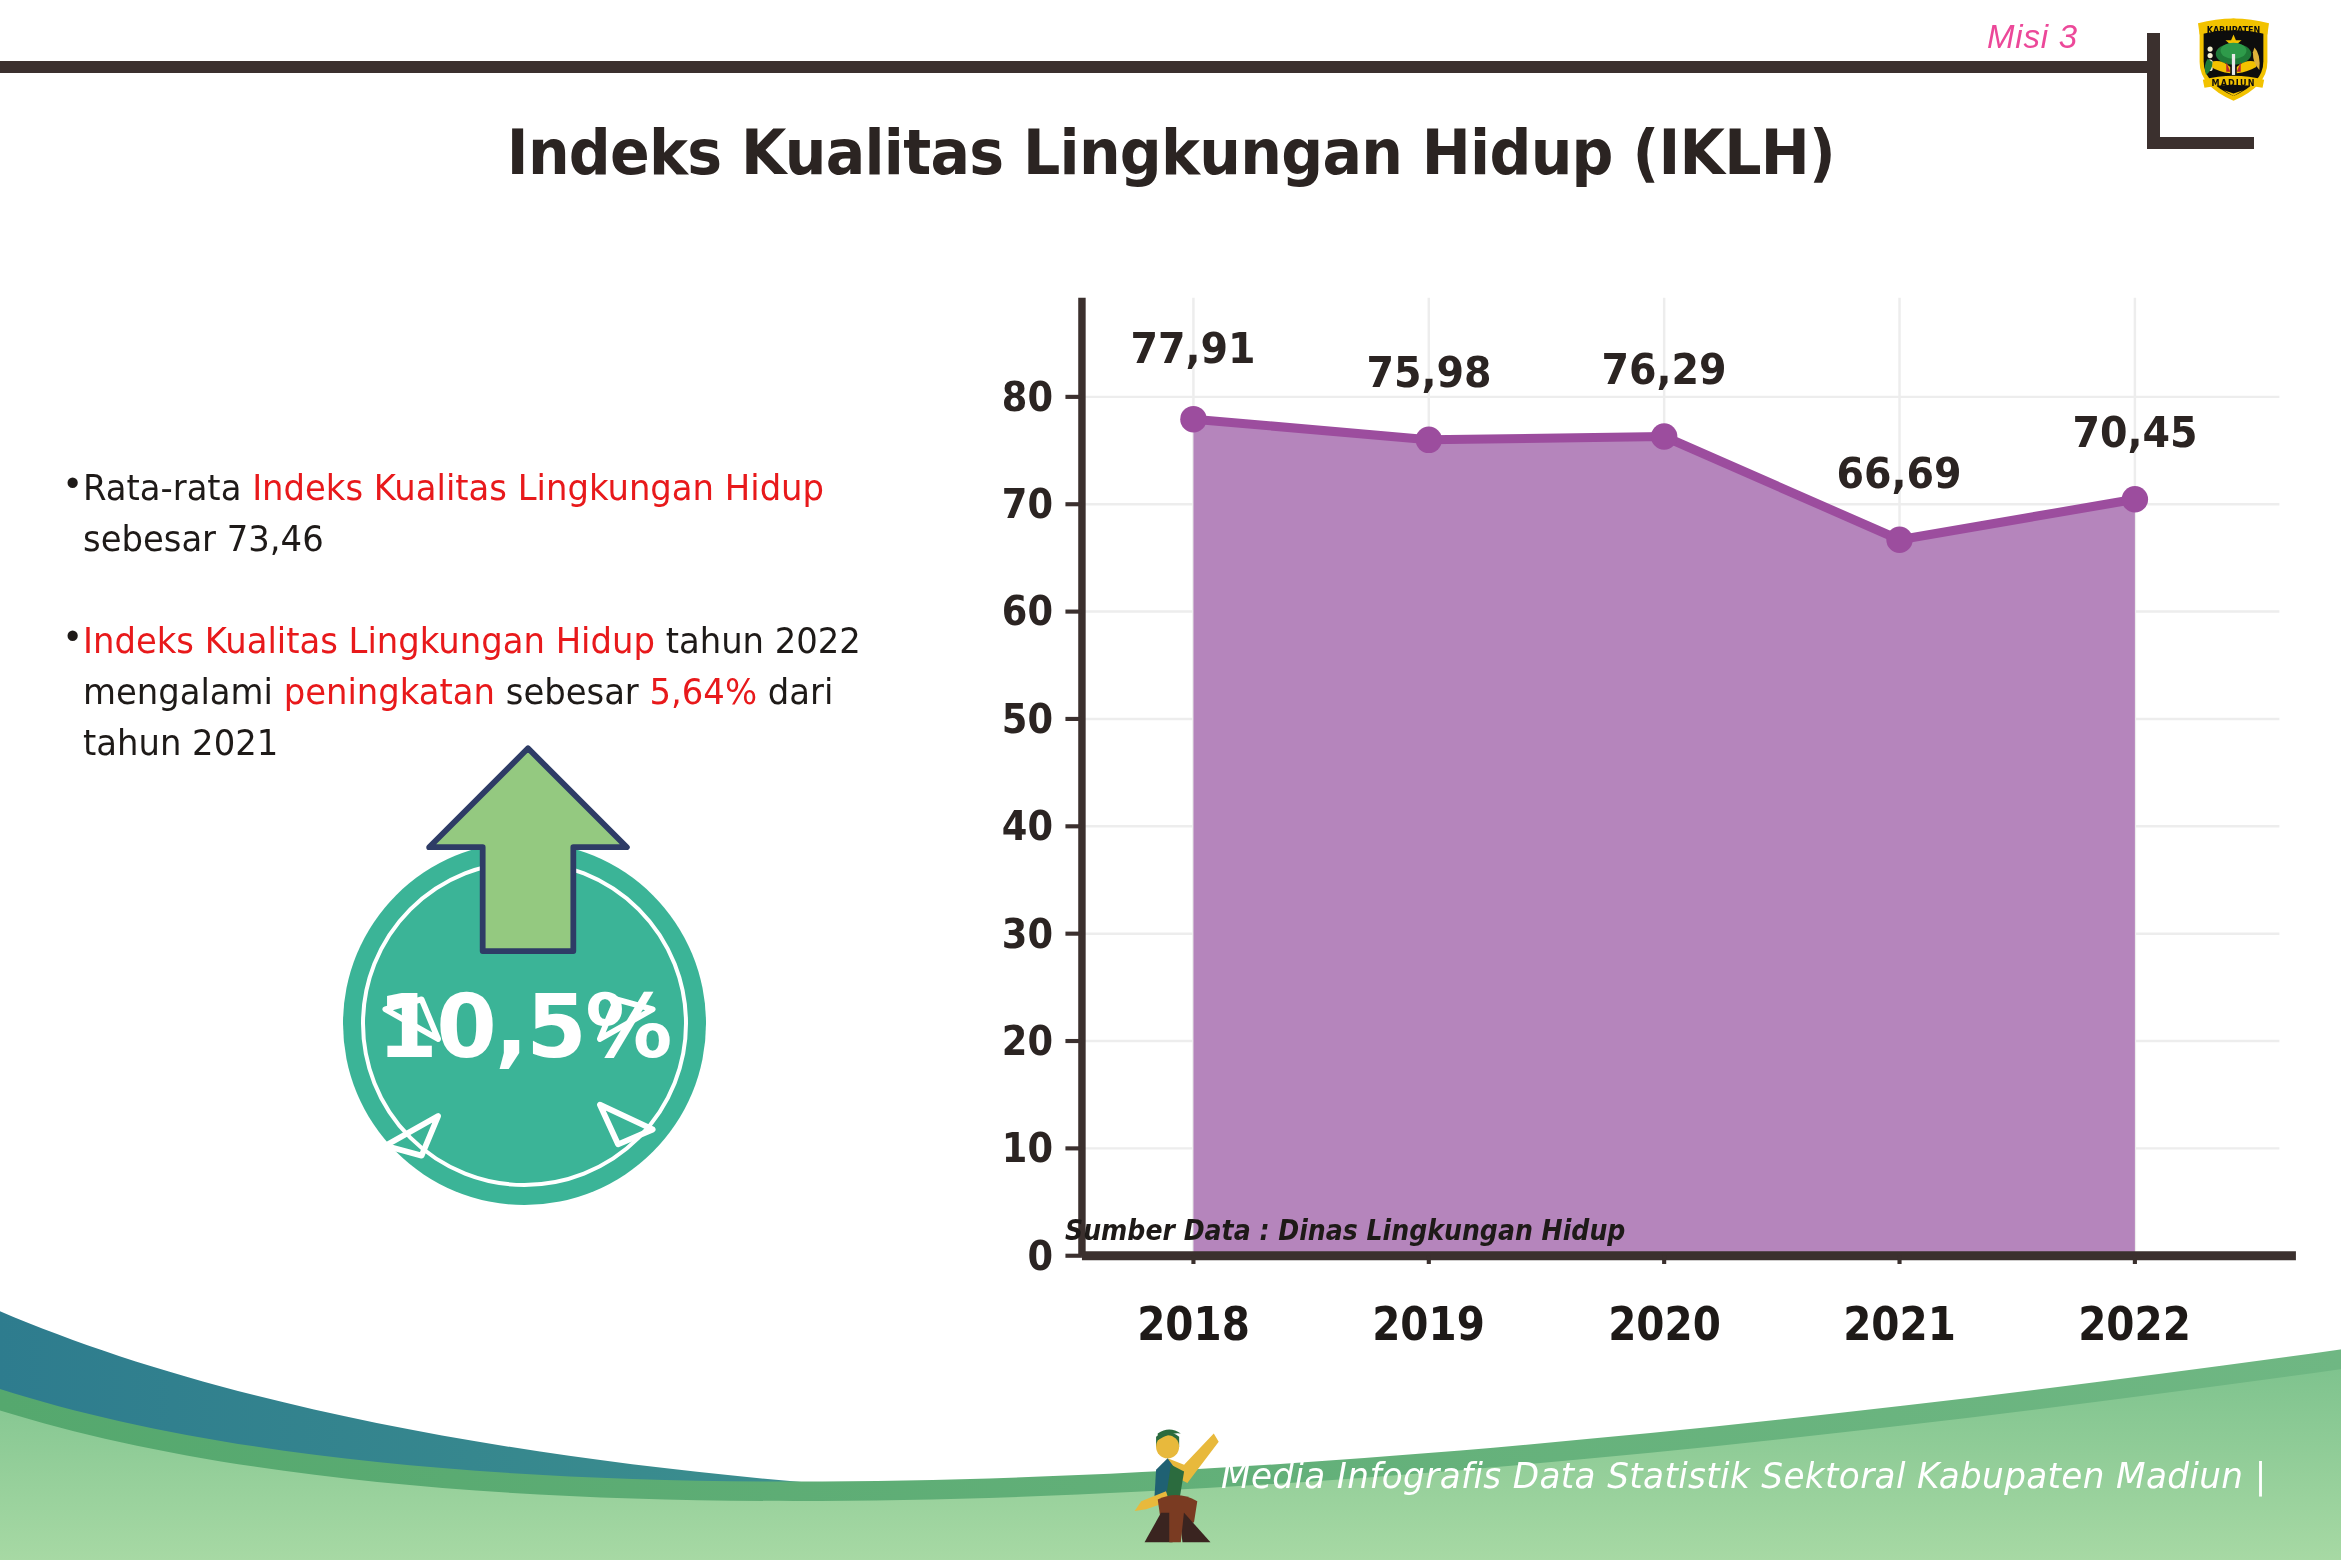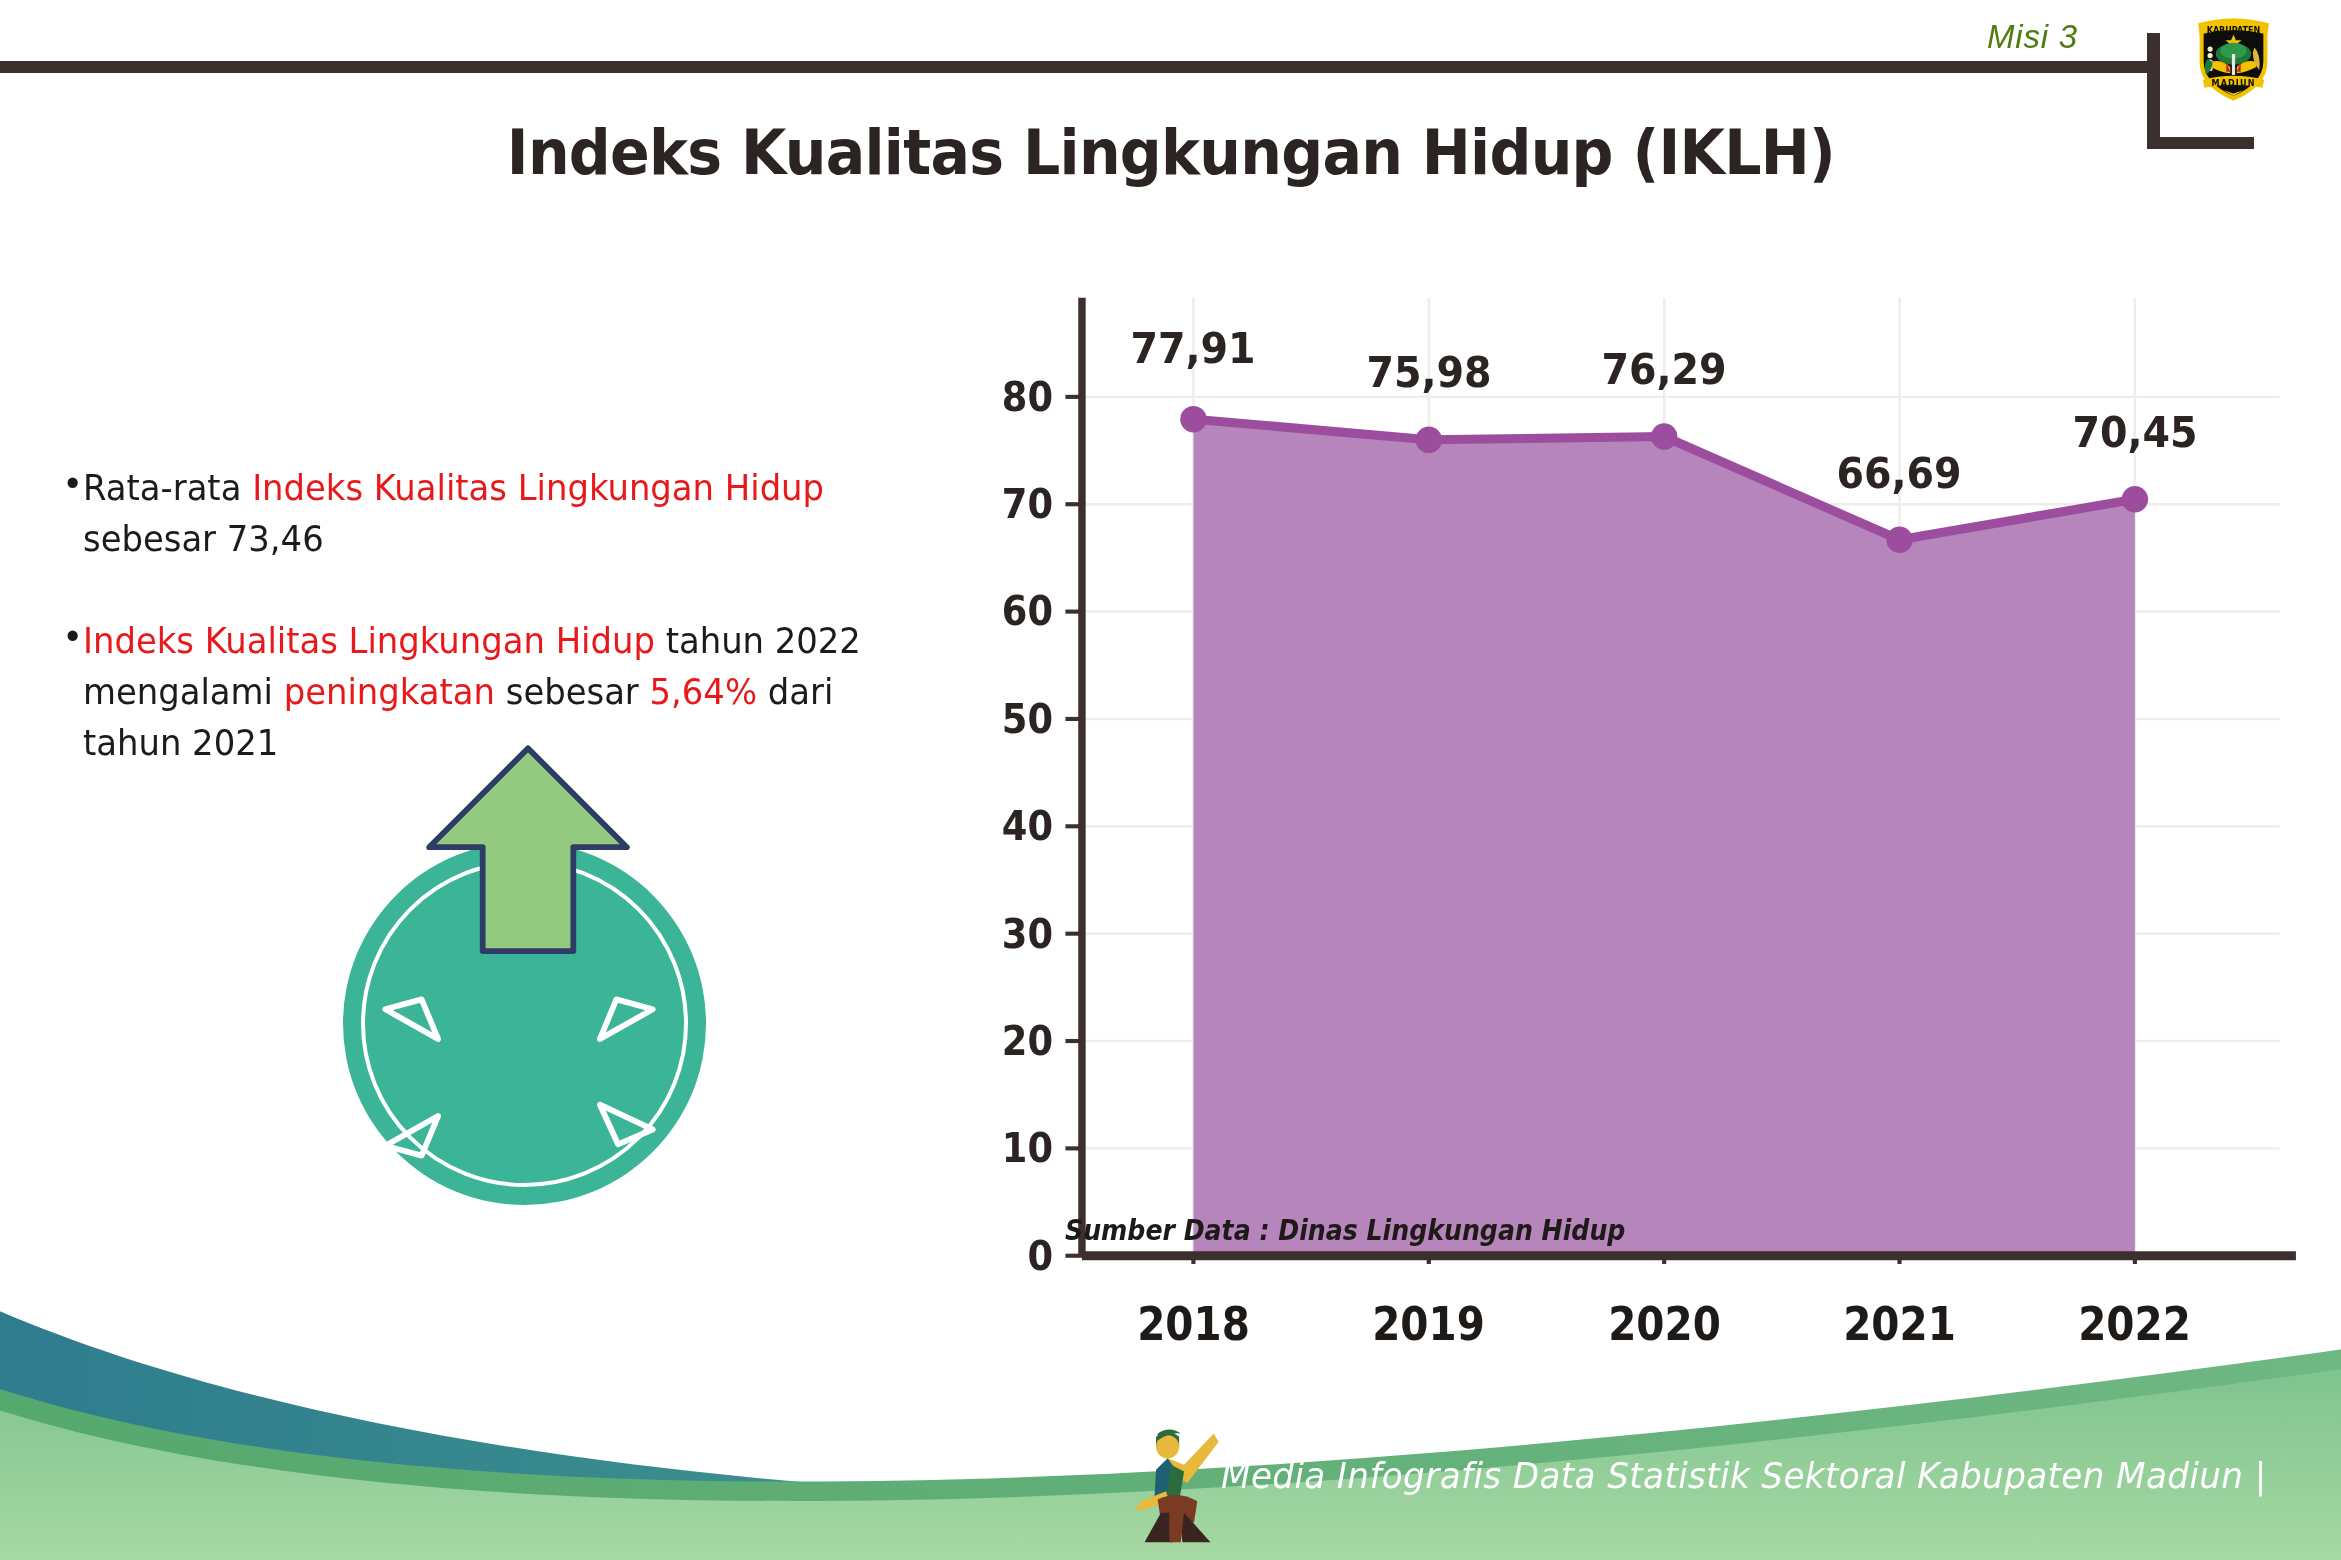--- a/index.html
+++ b/index.html
@@ -21,21 +21,21 @@
     position:absolute; left:2147px; top:33px; width:13.2px; height:116px;
     background:#3B302E;
   }
   #header-rule-bottom {
     position:absolute; left:2147px; top:137px; width:107px; height:11.6px;
     background:#3B302E;
   }
   #misi-label {
     position:absolute; right:264px; top:18px;
     font-family:"Liberation Sans", sans-serif;
-    font-style:italic; font-size:33px; color:#4d7c0f; letter-spacing:0.8px;
+    font-style:italic; font-size:33px; color:#ec4899; letter-spacing:0.8px;
   }
   #crest-logo { position:absolute; left:2193px; top:11.6px; width:81px; height:92px; }
 
   
   #page-title {
     position:absolute; left:0; top:116px; width:2342px;
     text-align:center;
     font-family:"DejaVu Sans", sans-serif;
     font-weight:bold;
     font-size:63px;
@@ -199,20 +199,21 @@
     <path d="M4 48 L68 12 L48 60 Z" fill="none" stroke="#ffffff" stroke-width="7" stroke-linejoin="round"></path>
   </svg>
   <svg class="tri" style="left:264px; top:355px; width:66px; height:58px;" viewBox="0 0 80 70">
     <path d="M76 38 L12 8 L34 56 Z" fill="none" stroke="#ffffff" stroke-width="7" stroke-linejoin="round"></path>
   </svg>
 
   <svg id="up-arrow" viewBox="0 0 250 260">
     <path d="M125 6 L245 126 L180 126 L180 252 L70 252 L70 126 L5 126 Z" fill="#94C980" stroke="#2E3C66" stroke-width="7" stroke-linejoin="round"></path>
   </svg>
 
+  <div id="badge-value">10,5%</div>
 </div>
 
 <div id="chart-panel">
 
   <svg id="chart-svg" width="1338" height="991" viewBox="0 0 1620 1200">
 
     <g stroke="#EDEDED" stroke-width="3">
       <line x1="150" y1="1060" x2="1600" y2="1060"></line>
       <line x1="150" y1="930" x2="1600" y2="930"></line>
       <line x1="150" y1="800" x2="1600" y2="800"></line>

